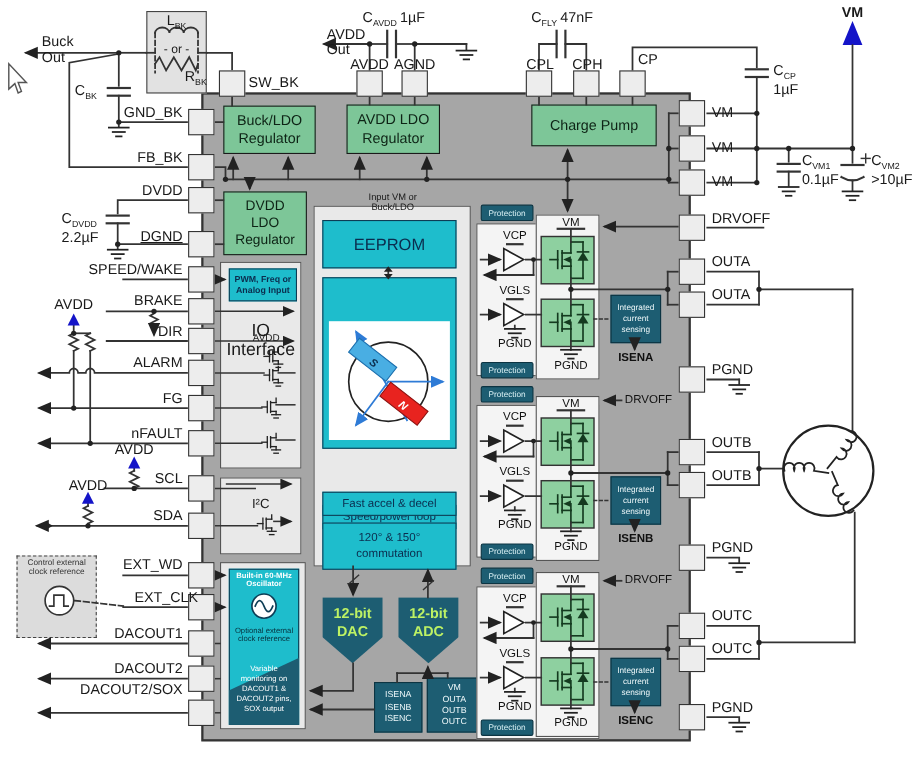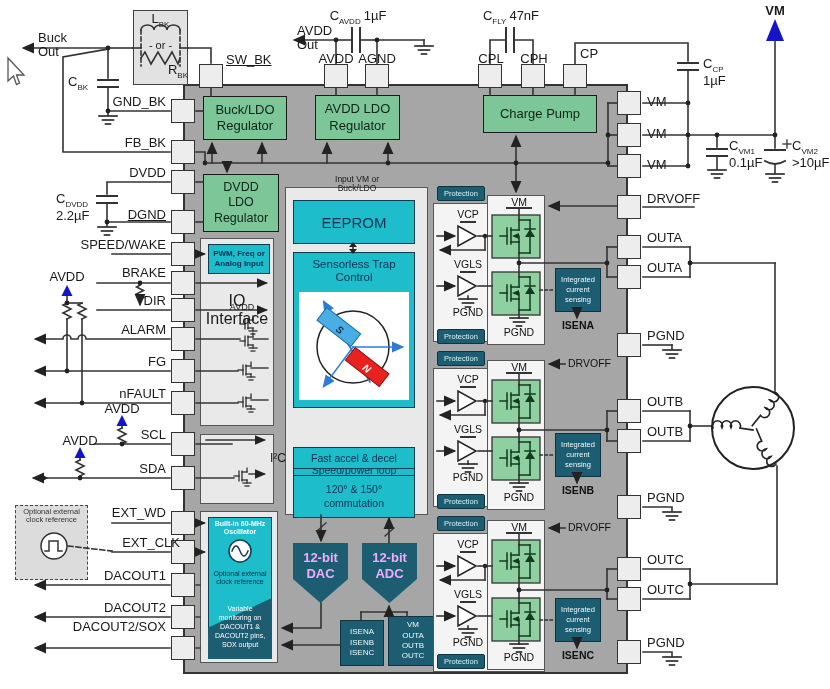--- a/index.html
+++ b/index.html
@@ -12,21 +12,21 @@
   .rt{text-align:right;}
   .ct{text-align:center;}
   .sm{font-size:9px;}
   sub{font-size:8px;}
   .val{margin-left:3px;}
   .grn{background:#7dc698;border:1.6px solid #1a1a1a;color:#0e2416;display:flex;align-items:center;justify-content:center;text-align:center;font-size:13px;white-space:pre-line;line-height:1.25;}
   .cy{background:#1ebdcc;border:1.4px solid #0d3d55;color:#0b2d4e;display:flex;align-items:center;justify-content:center;text-align:center;white-space:pre-line;}
   .lt{background:#e9e9e9;border:1.5px solid #555;}
   .dk{background:#1d5d72;color:#eef8fa;display:flex;align-items:center;justify-content:center;text-align:center;white-space:pre-line;border:1px solid #0c3442;}
   .badge{position:absolute;width:46px;height:13px;background:#1d5d72;color:#d9f1f5;font-size:7.5px;display:flex;align-items:center;justify-content:center;border-radius:2px;border:1px solid #0c3442;}
-  .pent{clip-path:polygon(0 0,100% 0,100% 60%,50% 100%,0 60%);background:#1d5d72;color:#f0abfc;
+  .pent{clip-path:polygon(0 0,100% 0,100% 60%,50% 100%,0 60%);background:#1d5d72;color:#bef264;
         font-size:13px;font-weight:bold;text-align:center;white-space:pre-line;padding-top:7px;line-height:1.25;}
   .drv{position:absolute;font-size:10.5px;color:#111;text-align:center;}
   .wht{background:#f4f4f4;border:1.5px solid #555;}
 </style>
 </head>
 <body>
 
 <div id="stage">
 
   <div class="panel" style="left:183px;top:84px;width:445px;height:590px;background:#a6a6a6;border:2px solid #333;"></div>
@@ -539,21 +539,21 @@
   <div class="pin" style="left:617px;top:235px;"></div>
   <div class="pin" style="left:617px;top:265px;"></div>
   <div class="pin" style="left:617px;top:333px;"></div>
   <div class="pin" style="left:617px;top:399px;"></div>
   <div class="pin" style="left:617px;top:429px;"></div>
   <div class="pin" style="left:617px;top:495px;"></div>
   <div class="pin" style="left:617px;top:557px;"></div>
   <div class="pin" style="left:617px;top:587px;"></div>
   <div class="pin" style="left:617px;top:640px;"></div>
 
-  <div class="lbl" style="left:226px;top:53px;text-decoration:underline;">SW_BK</div>
+  <div class="lbl" style="left:226px;top:68px;">SW_BK</div>
   <div class="lbl ct" style="left:316px;top:52px;width:40px;">AVDD</div>
   <div class="lbl ct" style="left:356px;top:52px;width:42px;">AGND</div>
   <div class="lbl ct" style="left:478px;top:52px;width:26px;">CPL</div>
   <div class="lbl ct" style="left:520px;top:52px;width:28px;">CPH</div>
   <div class="lbl" style="left:580px;top:47px;">CP</div>
 
   <div class="lbl rt" style="left:62px;top:95px;width:104px;">GND_BK</div>
   <div class="lbl rt" style="left:62px;top:136px;width:104px;">FB_BK</div>
   <div class="lbl rt" style="left:62px;top:166px;width:104px;">DVDD</div>
   <div class="lbl rt" style="left:62px;top:208px;width:104px;text-decoration:underline;">DGND</div>
@@ -596,30 +596,28 @@
   <div class="lbl ct" style="left:326px;top:9px;width:64px;"><span>C</span><sub>AVDD</sub><span class="val">1µF</span></div>
   <div class="lbl ct" style="left:480px;top:9px;width:62px;"><span>C</span><sub>FLY</sub><span class="val">47nF</span></div>
   <div class="lbl ct" style="left:761px;top:4px;width:28px;font-weight:bold;">VM</div>
   <div class="lbl" style="left:703px;top:57px;"><span>C</span><sub>CP</sub><br><span>1µF</span></div>
   <div class="lbl" style="left:729px;top:139px;"><span>C</span><sub>VM1</sub><br><span>0.1µF</span></div>
   <div class="lbl" style="left:792px;top:139px;"><span>C</span><sub>VM2</sub><br><span>&gt;10µF</span></div>
   <div class="lbl" style="left:56px;top:192px;"><span>C</span><sub>DVDD</sub><br><span>2.2µF</span></div>
   <div class="lbl ct" style="left:44px;top:270px;width:46px;">AVDD</div>
   <div class="lbl ct" style="left:102px;top:402px;width:40px;">AVDD</div>
   <div class="lbl ct" able="false" style="left:60px;top:434px;width:40px;">AVDD</div>
-  <div class="lbl ct" style="left:16px;top:508px;width:71px;font-size:7.5px;color:#333;">Optional external
+  <div class="lbl ct" style="left:16px;top:508px;width:71px;font-size:7.5px;color:#333;">Control external
 clock reference</div>
 
   <div class="lbl ct" style="left:328px;top:141px;width:58px;font-size:8.5px;margin-top:34px;">Input VM or
 Buck/LDO</div>
   <div class="lbl ct" style="left:200px;top:292px;width:74px;font-size:16px;">IO Interface</div>
   <div class="lbl ct sm" style="left:220px;top:303px;width:44px;">AVDD</div>
-  <div class="lbl ct" style="left:200px;top:452px;width:74px;font-size:12px;padding-left:41px;">I²C</div>
-  <div class="lbl ct" style="left:293px;top:258px;width:122px;font-size:11.5px;color:#0b2d4e;">Sensorless Trap
-Control</div>
+  <div class="lbl ct" style="left:200px;top:452px;width:74px;font-size:12px;">I²C</div>
   <div class="lbl ct" style="left:209px;top:520px;width:62px;font-size:7px;font-weight:bold;color:#fff;">Built-in 60-MHz
 Oscillator</div>
   <div class="lbl ct" style="left:209px;top:570px;width:62px;font-size:7px;color:#06303c;">Optional external
 clock reference</div>
   <div class="lbl ct" style="left:210px;top:604px;width:60px;font-size:7px;color:#fff;line-height:1.3;">Variable
 monitoring on
 DACOUT1 &amp;
 DACOUT2 pins,
 SOX output</div>
 

